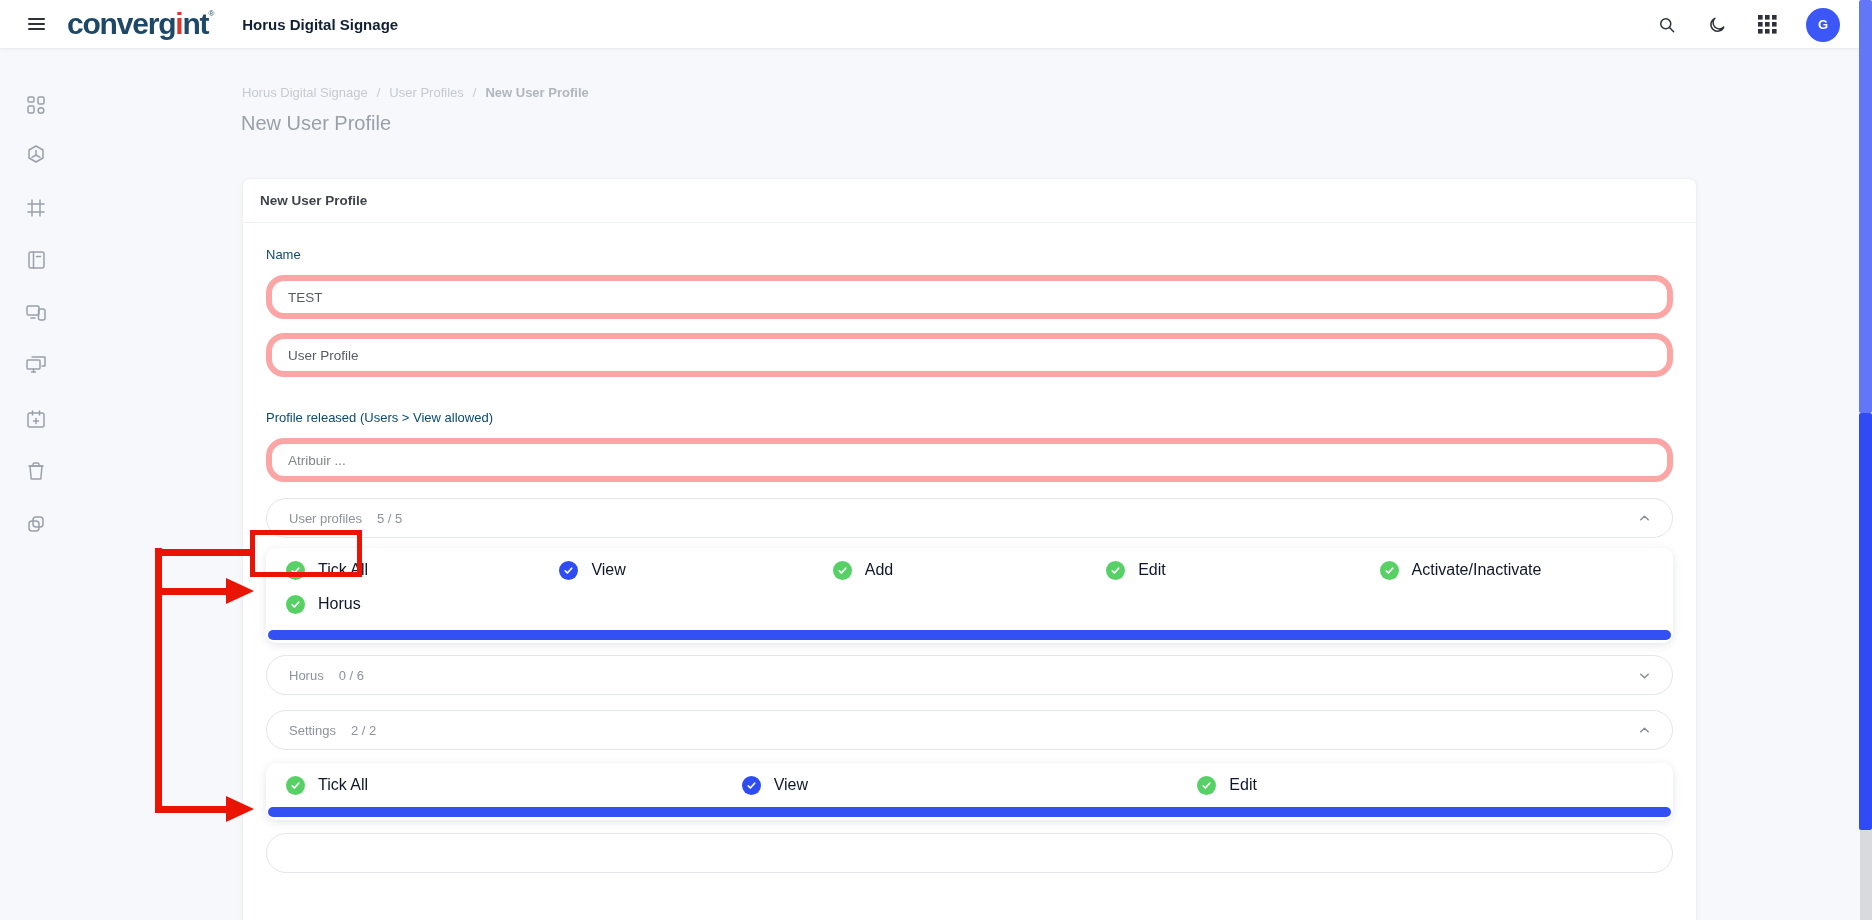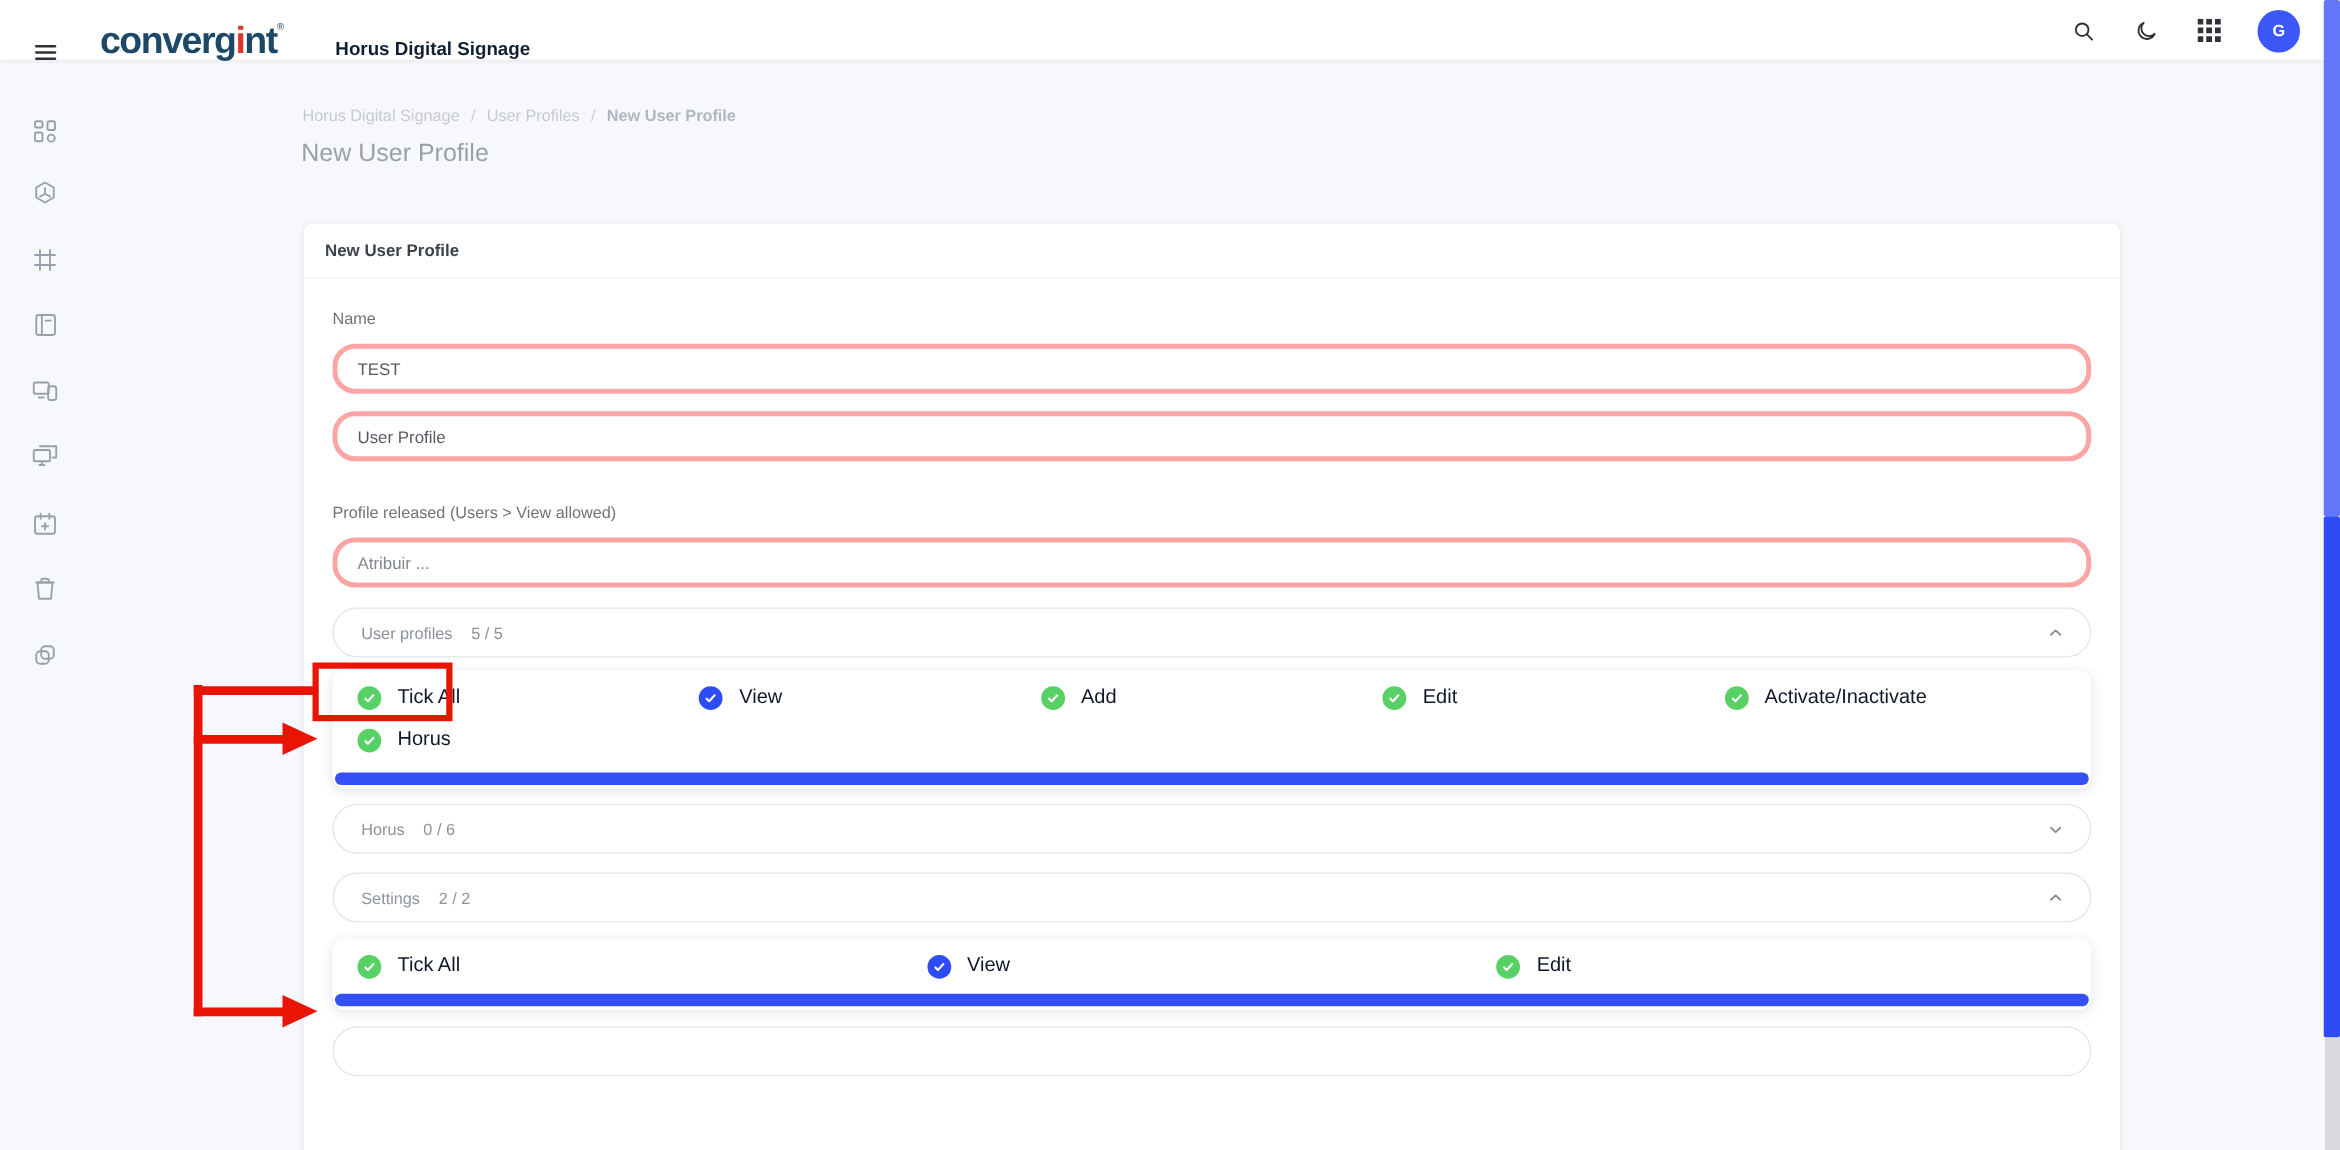--- a/index.html
+++ b/index.html
@@ -10,21 +10,21 @@
     overflow:hidden;
     position:relative;
     color:#565b63;
   }
 
   
   .navbar {
     position:absolute; top:0; left:0; right:0; height:49px;
     background:#ffffff; border-bottom:1px solid #ececf1;
     box-shadow:0 1px 3px rgba(20,20,40,.04);
-    display:flex; align-items:flex-end; z-index:20;gap:13px;
+    display:flex; align-items:center; z-index:20;
   }
   .hamburger { margin-left:28px; width:17px; display:flex; flex-direction:column; gap:3px; cursor:pointer; }
   .hamburger span { height:2px; background:#2d3138; border-radius:1px; }
   .logo { margin-left:22px; font-size:30px; font-weight:700; letter-spacing:-1.2px; color:#1d4868; line-height:1; }
   .logo .accent { color:#dd3527; }
   .logo sup { font-size:8px; color:#1d4868; font-weight:400; vertical-align:18px; letter-spacing:0; }
   .nav-title { margin-left:28px; font-size:15px; font-weight:700; color:#111f33; }
   .nav-right { position:absolute; right:32px; top:0; height:49px; display:flex; align-items:center; gap:28px; }
   .nav-icon { width:22px; height:22px; display:flex; align-items:center; justify-content:center; cursor:pointer; }
   .avatar {
@@ -46,25 +46,25 @@
   
   .card {
     position:absolute; left:242px; top:178px; width:1455px; height:780px;
     background:#fff; border:1px solid #eef0f4; border-radius:8px;
     box-shadow:0 1px 4px rgba(30,30,60,.04); z-index:5;
   }
   .card-header { height:44px; display:flex; align-items:center; padding-left:17px;
     border-bottom:1px solid #f0f1f4; font-size:13.5px; font-weight:700; color:#3e434b; }
   .card-body { padding:0 23px; }
 
-  .field-label { margin-top:24px; font-size:13px; color:#737373; }
+  .field-label { margin-top:24px; font-size:13px; color:#0c4a6e; }
   .field-label.mt-lg { margin-top:41px; }
   .field-label.mt-md { margin-top:33px; }
   .text-input {
-    margin-top:13px; width:100%; height:36px; border:4px solid #fca5a5; border-radius:18px;
+    margin-top:13px; width:100%; height:36px; border:6px solid #fca5a5; border-radius:18px;
     padding:16px 16px; font-size:13.5px; color:#565b63; background:#fff; outline:none;
     font-family:"Liberation Sans", sans-serif; display:block;
   }
   .text-input.mt { margin-top:14px; }
   .text-input::placeholder { color:#82878f; }
 
   
   .acc-header {
     height:40px; border:1px solid #e3e5ea; border-radius:20px; background:#fff;
     display:flex; align-items:center; padding:0 22px; cursor:pointer; position:relative;

